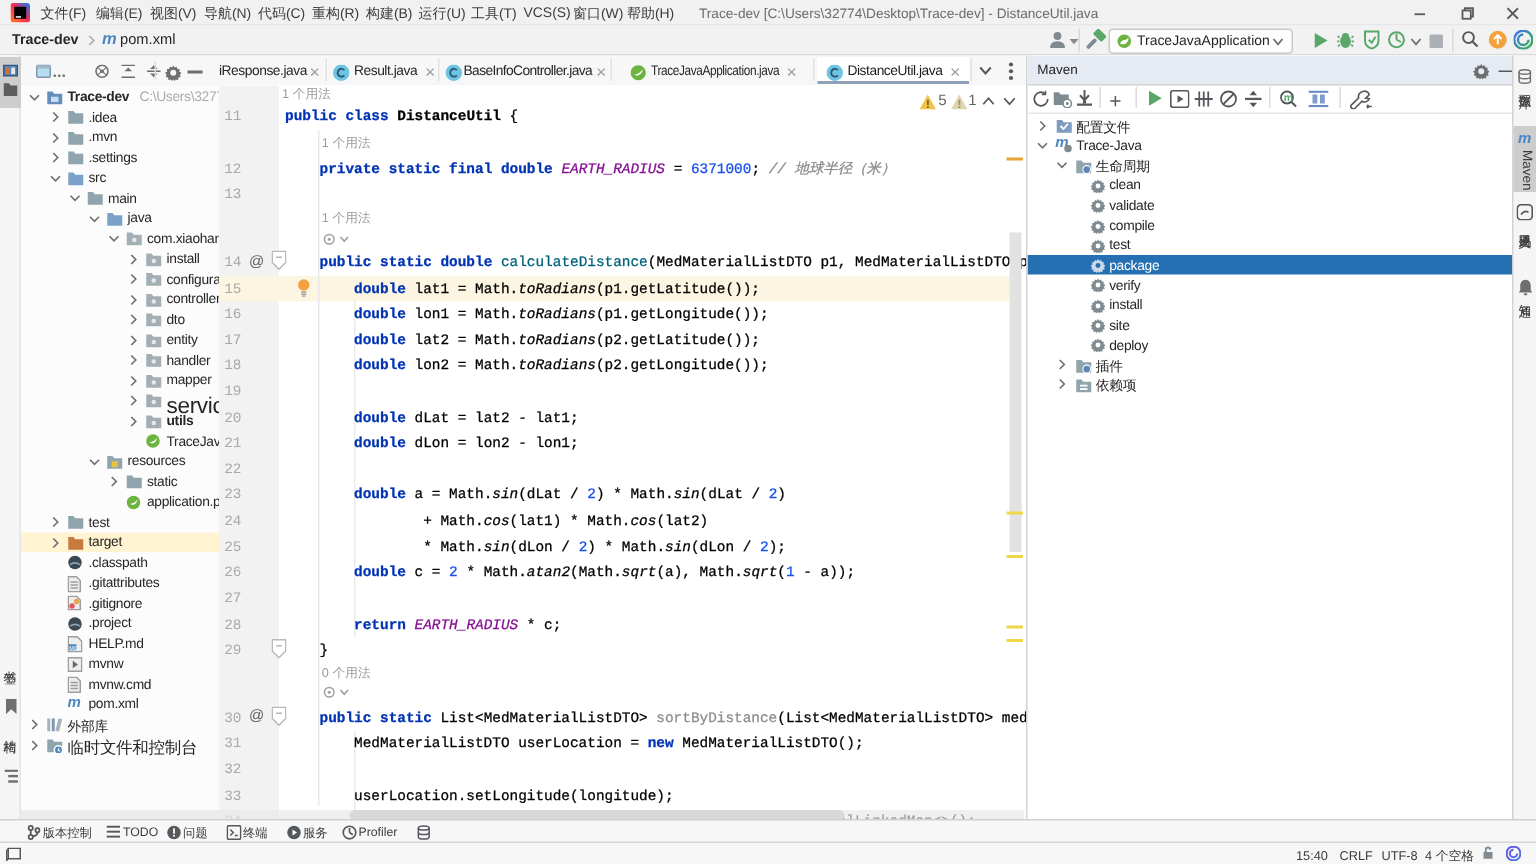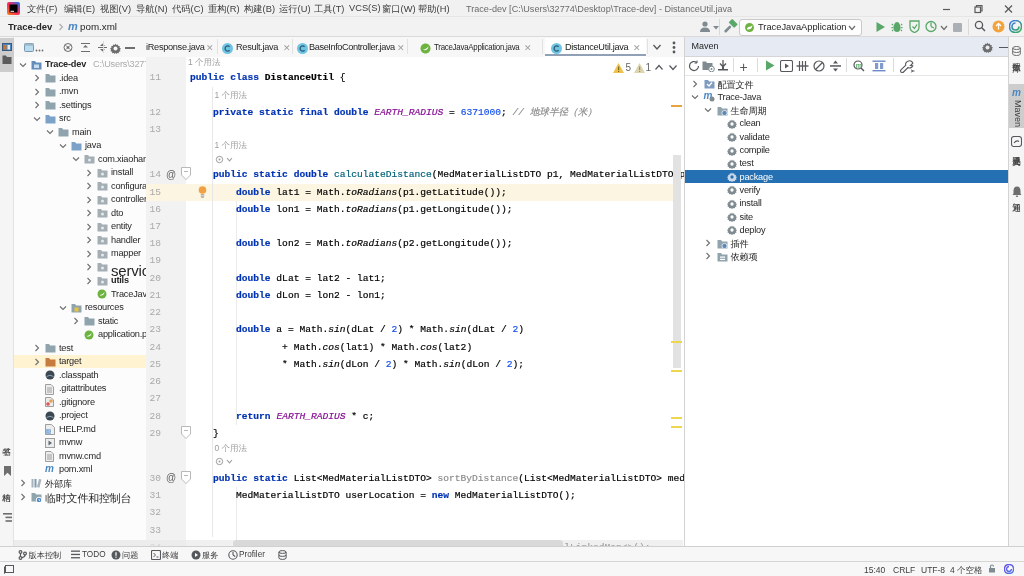--- a/index.html
+++ b/index.html
@@ -461,30 +461,33 @@
 <div class="abs" style="left:-25.5px;top:413.4px;width:41px;text-align:right;font-family:'Liberation Mono',monospace;font-size:9.6px;line-height:17.23px;color:#A9A9A9">30</div>
 <div class="abs" style="left:-25.5px;top:430.7px;width:41px;text-align:right;font-family:'Liberation Mono',monospace;font-size:9.6px;line-height:17.23px;color:#A9A9A9">31</div>
 <div class="abs" style="left:-25.5px;top:447.9px;width:41px;text-align:right;font-family:'Liberation Mono',monospace;font-size:9.6px;line-height:17.23px;color:#A9A9A9">32</div>
 <div class="abs" style="left:-25.5px;top:465.1px;width:41px;text-align:right;font-family:'Liberation Mono',monospace;font-size:9.6px;line-height:17.23px;color:#A9A9A9">33</div>
 <div class="abs" style="left:-25.5px;top:482.3px;width:41px;text-align:right;font-family:'Liberation Mono',monospace;font-size:9.6px;line-height:17.23px;color:#A9A9A9">34</div>
 <pre class="abs" style="left:44.5px;top:12.8px;height:17.23px"><span class="k">public class</span> <b>DistanceUtil</b> {</pre>
 <pre class="abs" style="left:44.5px;top:47.2px;height:17.23px">    <span class="k">private static final double</span> <span class="fld">EARTH_RADIUS</span> = <span class="n">6371000</span>; <span class="cm">// 地球半径（米）</span></pre>
 <pre class="abs" style="left:44.5px;top:109.7px;height:17.23px">    <span class="k">public static double</span> <span class="md">calculateDistance</span>(MedMaterialListDTO p1, MedMaterialListDTO p2) {</pre>
 <pre class="abs" style="left:44.5px;top:127.0px;height:17.23px">        <span class="k">double</span> lat1 = Math.<span class="it">toRadians</span>(p1.getLatitude());</pre>
 <pre class="abs" style="left:44.5px;top:144.2px;height:17.23px">        <span class="k">double</span> lon1 = Math.<span class="it">toRadians</span>(p1.getLongitude());</pre>
+<pre class="abs" style="left:44.5px;top:161.4px;height:17.23px">        <span class="k">double</span> lat2 = Math.<span class="it">toRadians</span>(p2.getLatitude());</pre>
 <pre class="abs" style="left:44.5px;top:178.7px;height:17.23px">        <span class="k">double</span> lon2 = Math.<span class="it">toRadians</span>(p2.getLongitude());</pre>
 <pre class="abs" style="left:44.5px;top:213.1px;height:17.23px">        <span class="k">double</span> dLat = lat2 - lat1;</pre>
 <pre class="abs" style="left:44.5px;top:230.4px;height:17.23px">        <span class="k">double</span> dLon = lon2 - lon1;</pre>
 <pre class="abs" style="left:44.5px;top:264.8px;height:17.23px">        <span class="k">double</span> a = Math.<span class="it">sin</span>(dLat / <span class="n">2</span>) * Math.<span class="it">sin</span>(dLat / <span class="n">2</span>)</pre>
 <pre class="abs" style="left:44.5px;top:282.1px;height:17.23px">                + Math.<span class="it">cos</span>(lat1) * Math.<span class="it">cos</span>(lat2)</pre>
 <pre class="abs" style="left:44.5px;top:299.3px;height:17.23px">                * Math.<span class="it">sin</span>(dLon / <span class="n">2</span>) * Math.<span class="it">sin</span>(dLon / <span class="n">2</span>);</pre>
+<pre class="abs" style="left:44.5px;top:316.5px;height:17.23px">        <span class="k">double</span> c = <span class="n">2</span> * Math.<span class="it">atan2</span>(Math.<span class="it">sqrt</span>(a), Math.<span class="it">sqrt</span>(<span class="n">1</span> - a));</pre>
 <pre class="abs" style="left:44.5px;top:351.0px;height:17.23px">        <span class="k">return</span> <span class="fld">EARTH_RADIUS</span> * c;</pre>
 <pre class="abs" style="left:44.5px;top:368.2px;height:17.23px">    }</pre>
 <pre class="abs" style="left:44.5px;top:413.4px;height:17.23px">    <span class="k">public static</span> List&lt;MedMaterialListDTO&gt; <span class="gm">sortByDistance</span>(List&lt;MedMaterialListDTO&gt; medMaterialList, double latitude) {</pre>
 <pre class="abs" style="left:44.5px;top:430.7px;height:17.23px">        MedMaterialListDTO userLocation = <span class="k">new</span> MedMaterialListDTO();</pre>
+<pre class="abs" style="left:44.5px;top:465.1px;height:17.23px">        userLocation.setLongitude(longitude);</pre>
 <pre class="abs" style="left:44.5px;top:482.3px;height:17.23px">        Map&lt;MedMaterialListDTO, Double&gt; distanceMap = new MaterialLinkedMap&lt;&gt;();</pre>
 <div class="abs" style="left:42.5px;top:0.2px;font-size:8.5px;color:#9C9C9C">1 个用法</div>
 <div class="abs" style="left:69.0px;top:33.7px;font-size:8.5px;color:#9C9C9C">1 个用法</div>
 <div class="abs" style="left:69.0px;top:83.7px;font-size:8.5px;color:#9C9C9C">1 个用法</div>
 <div class="abs" style="left:69.0px;top:386.7px;font-size:8.5px;color:#9C9C9C">0 个用法</div>
 <svg class="abs" style="left:69.0px;top:98.0px" width="20" height="9" viewBox="0 0 20 9">
 <circle cx="4.5" cy="4.5" r="3.2" fill="none" stroke="#9E9E9E"></circle>
       <circle cx="4.5" cy="4.5" r="1" fill="#9E9E9E"></circle>
 <path d="M12 3 L14.5 5.8 L17 3" fill="none" stroke="#9E9E9E" stroke-width="1.1"></path>
     </svg>

